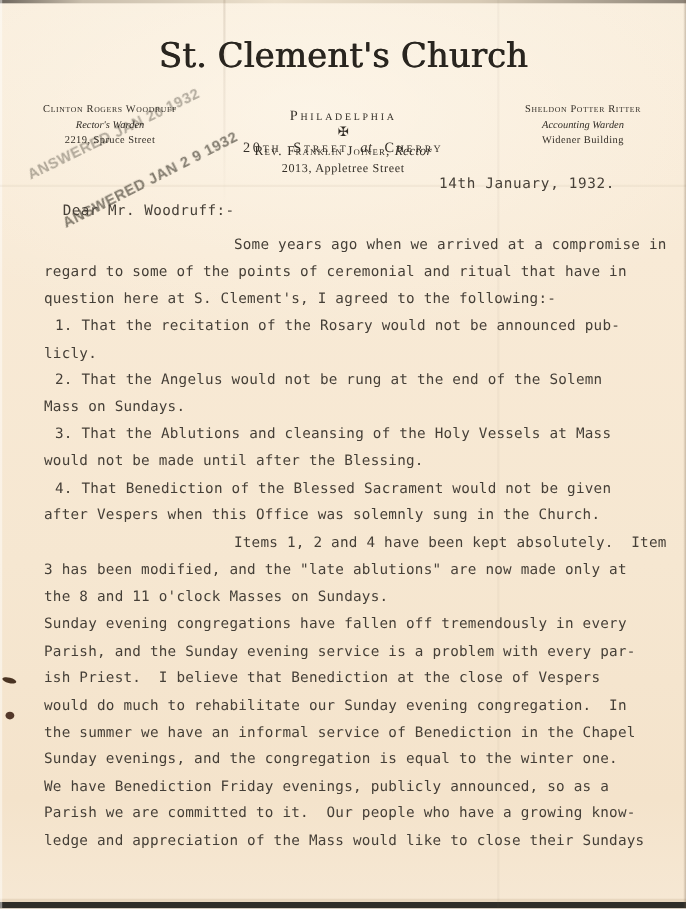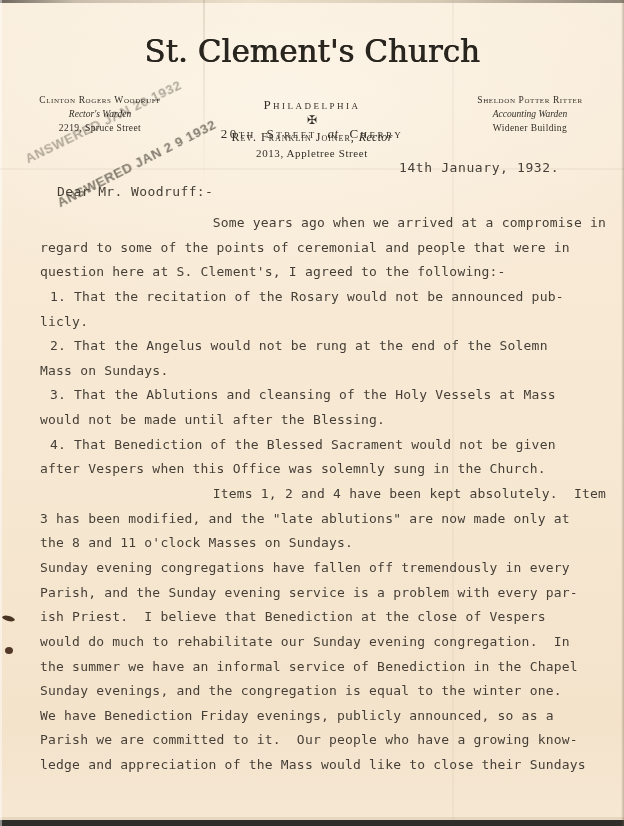--- a/index.html
+++ b/index.html
@@ -109,21 +109,21 @@
 
   <div class="stamp stamp-1">ANSWERED JAN 20 1932</div>
   <div class="stamp stamp-2">ANSWERED JAN 2 9 1932</div>
 
   <div class="tw date-line">14th January, 1932.</div>
 
   <div class="tw salutation">Dear Mr. Woodruff:-</div>
 
   <div class="tw body-text">
     <div class="ln ind-par">Some years ago when we arrived at a compromise in</div>
-    <div class="ln">regard to some of the points of ceremonial and people that were in</div>
+    <div class="ln">regard to some of the points of ceremonial and ritual that have in</div>
     <div class="ln">question here at S. Clement's, I agreed to the following:-</div>
     <div class="ln ind-item">1. That the recitation of the Rosary would not be announced pub-</div>
     <div class="ln">licly.</div>
     <div class="ln ind-item">2. That the Angelus would not be rung at the end of the Solemn</div>
     <div class="ln">Mass on Sundays.</div>
     <div class="ln ind-item">3. That the Ablutions and cleansing of the Holy Vessels at Mass</div>
     <div class="ln">would not be made until after the Blessing.</div>
     <div class="ln ind-item">4. That Benediction of the Blessed Sacrament would not be given</div>
     <div class="ln">after Vespers when this Office was solemnly sung in the Church.</div>
     <div class="ln ind-par">Items 1, 2 and 4 have been kept absolutely.  Item</div>

